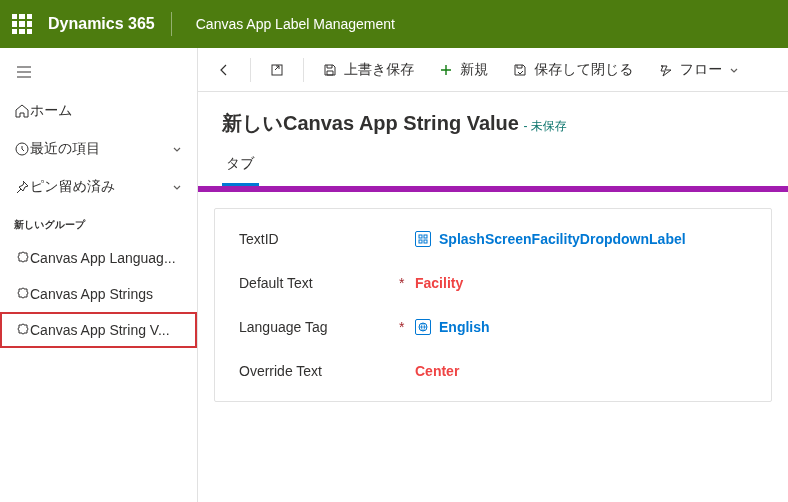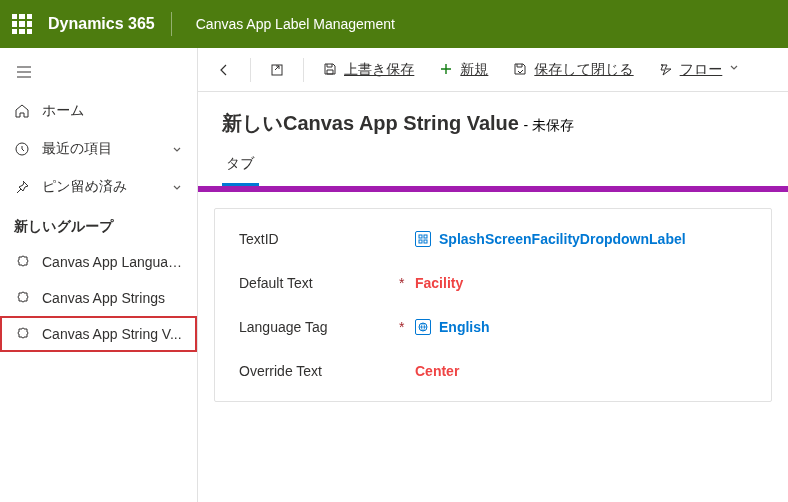--- a/index.html
+++ b/index.html
@@ -13,40 +13,40 @@
 .vdiv { width: 1px; height: 24px; background: rgba(255,255,255,0.4); }
 .appname { font-size: 14px; font-weight: 400; margin-left: 8px; }
 
 
 .main { display: flex; height: calc(502px - 48px); }
 
 
 .sidebar { width: 198px; border-right: 1px solid #e1e1e1; padding: 8px 0; background: #fff; }
 .ham { padding: 8px 16px; cursor: pointer; }
 .ham svg { width: 16px; height: 16px; }
-.nav-item { display: flex; align-items: center; padding: 10px 14px; gap: 12px; cursor: pointer; font-size: 14px; color: #323130; position: relative; }
+.nav-item { display: flex; align-items: center; padding: 10px 14px; cursor: pointer; font-size: 14px; color: #323130; position: relative; }
 .nav-item .icon { width: 16px; height: 16px; flex-shrink: 0; display: flex; align-items: center; justify-content: center; }
 .nav-item .label { flex: 1; white-space: nowrap; overflow: hidden; text-overflow: ellipsis; }
 .nav-item .chev { width: 12px; height: 12px; }
-.group-header { padding: 12px 14px 8px; font-size: 14px; font-weight: 600; color: #323130; }
+.group-header { padding: 12px 14px 8px; font-size: 10px; font-weight: 600; color: #323130; }
 .nav-item.highlighted { outline: 2px solid #d13438; outline-offset: -2px; }
 
 
 .content { flex: 1; display: flex; flex-direction: column; }
 
 
 .cmdbar { height: 44px; border-bottom: 1px solid #e1e1e1; display: flex; align-items: center; padding: 0 8px; gap: 4px; }
-.cmdbtn { display: flex; gap: 6px; padding: 6px 10px; font-size: 14px; color: #323130; cursor: pointer; background: none; border: none; text-decoration: underline; }
+.cmdbtn { display: flex; align-items: center; gap: 6px; padding: 6px 10px; font-size: 14px; color: #323130; cursor: pointer; background: none; border: none; }
 .cmdsep { width: 1px; height: 24px; background: #e1e1e1; margin: 0 4px; }
 .cmdicon { width: 16px; height: 16px; }
 
 
 .page-header { padding: 18px 24px 8px; }
 .page-title { font-size: 20px; font-weight: 600; color: #323130; display: inline; }
-.page-status { font-size: 14px; color: #000000; font-weight: 400; }
+.page-status { font-size: 12px; color: #0f766e; font-weight: 400; }
 
 
 .tabs { padding: 0 24px; border-bottom: 6px solid #a21caf; display: flex; gap: 16px; }
 .tab { padding: 10px 4px; font-size: 14px; color: #323130; cursor: pointer; border-bottom: 3px solid transparent; }
 .tab.active { border-bottom-color: #0078d4; font-weight: 400; }
 
 
 .form-card { margin: 16px; border: 1px solid #e1e1e1; border-radius: 2px; padding: 8px 0; }
 .form-row { display: flex; align-items: flex-start; padding: 14px 24px; }
 .form-label { width: 160px; font-size: 14px; color: #323130; }

